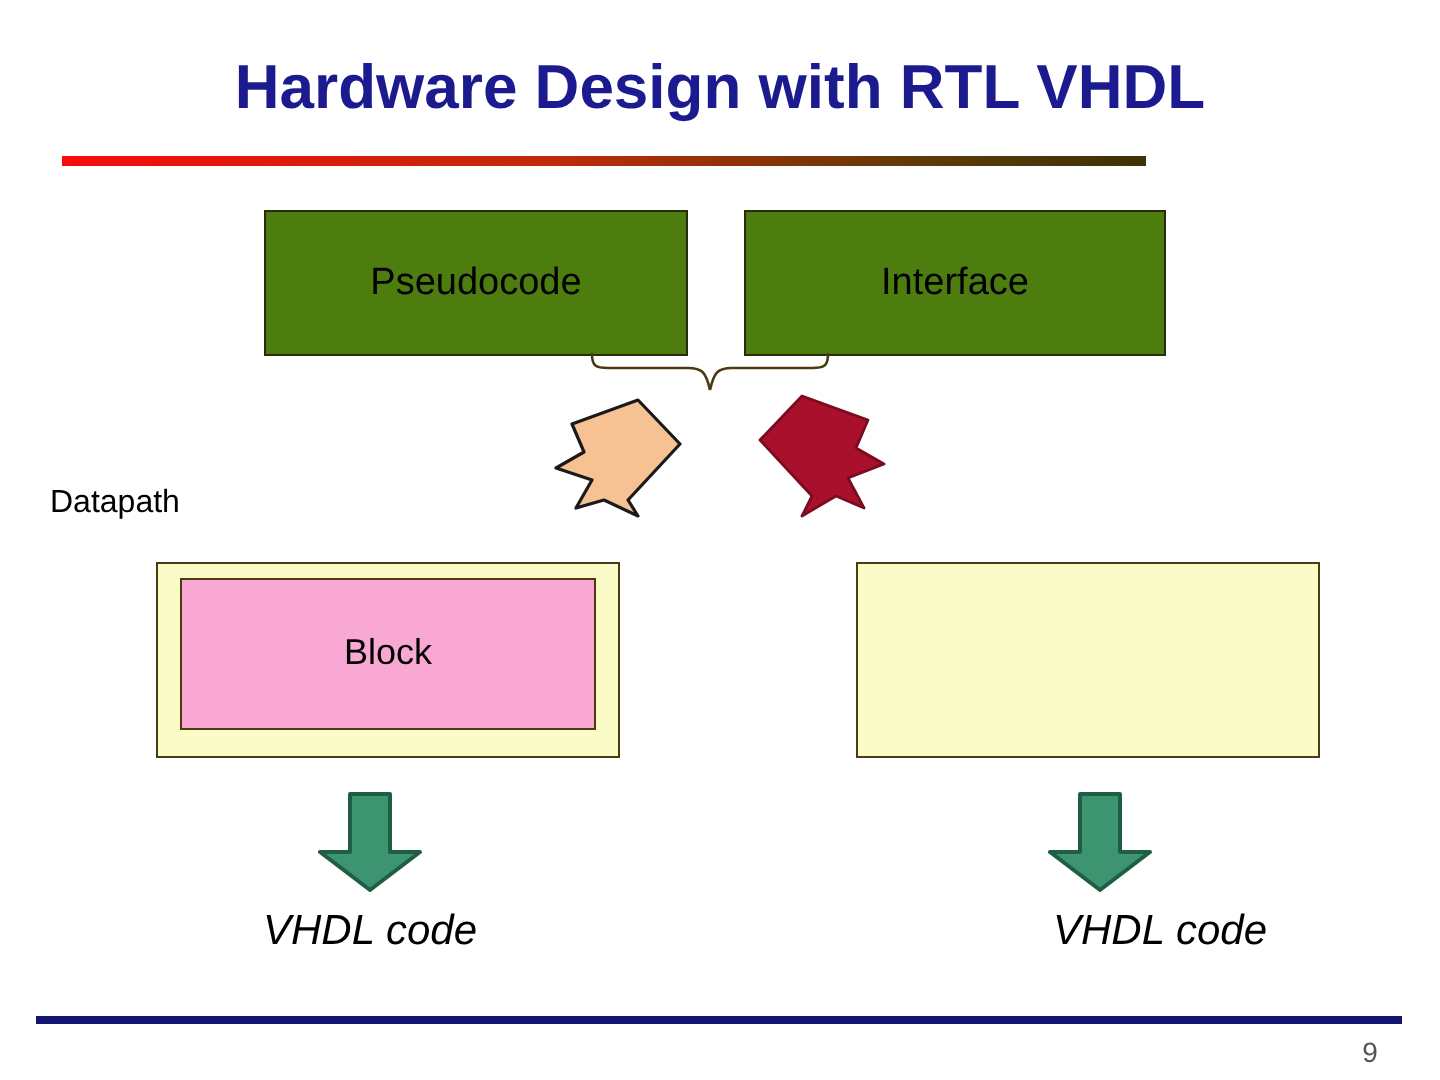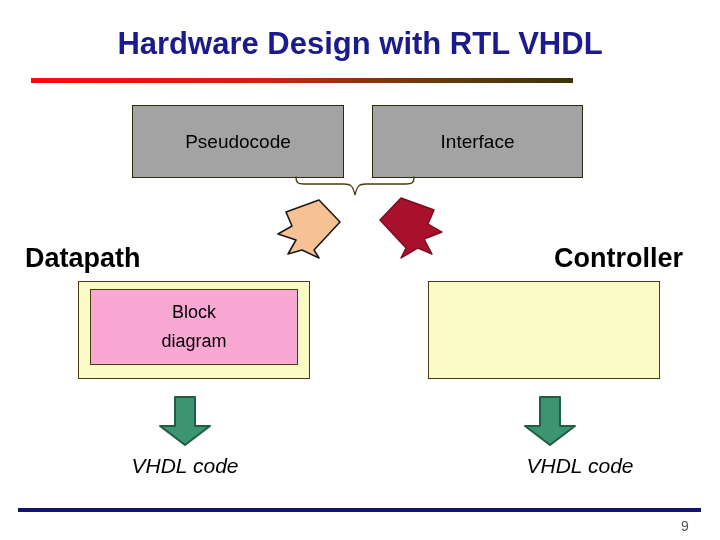--- a/index.html
+++ b/index.html
@@ -42,21 +42,21 @@
     left: 31px;
     top: 78px;
     width: 542px;
     height: 5px;
     background: linear-gradient(to right, #f60c0c 0%, #c02a0a 45%, #5d3a08 80%, #3d3205 100%);
   }
 
   
   .ybox {
     position: absolute;
-    background: #a3a3a3;
+    background: #4d7c0f;
     border: 1px solid #2b2b10;
     box-sizing: border-box;
     display: flex;
     align-items: center;
     justify-content: center;
     text-align: center;
     font-size: 19px;
     line-height: 1.45;
     color: #000000;
   }
@@ -96,24 +96,23 @@
     position: absolute;
     left: 374px;
     top: 196px;
     width: 72px;
     height: 64px;
   }
 
   
   .section-label {
     position: absolute;
-    font-size: 27px;
+    font-size: 16px;
     color: #000000;
     white-space: nowrap;
-    font-weight: bold;
   }
   #label-datapath {
     left: 25px;
     top: 243px;
   }
   #label-controller {
     left: 533px;
     top: 243px;
     width: 150px;
     text-align: right;
@@ -210,26 +209,24 @@
   <svg id="arrow-bent-left" viewBox="0 0 70 62">
     <path d="M45,2 L66,24 L40,52 L45,60 L28,52 L14,56 L22,42 L4,36 L18,28 L12,14 Z" fill="#f7c293" stroke="#1a1a1a" stroke-width="1.6" stroke-linejoin="round"></path>
   </svg>
 
   <svg id="arrow-bent-right" viewBox="0 0 72 64">
     <path d="M27,2 L6,24 L32,52 L27,62 L44,52 L58,58 L50,43 L68,36 L54,28 L60,14 Z" fill="#a8102c" stroke="#7a0b20" stroke-width="1.4" stroke-linejoin="round"></path>
   </svg>
 
   <div class="section-label" id="label-datapath">Datapath</div>
 
-  <div class="section-label" id="label-controller">Controller</div>
 
   <div class="nest-outer" id="outer-datapath"></div>
   <div class="nest-inner" id="inner-datapath">
     <span>Block</span>
-    <span>diagram</span>
   </div>
 
   <div class="nest-outer" id="outer-controller"></div>
 
   <svg class="arrow-down" id="arrow-down-left" viewBox="0 0 52 50">
     <path d="M16,1 L36,1 L36,30 L51,30 L26,49 L1,30 L16,30 Z" fill="#3c9470" stroke="#1f5d45" stroke-width="2" stroke-linejoin="round"></path>
   </svg>
 
   <svg class="arrow-down" id="arrow-down-right" viewBox="0 0 52 50">
     <path d="M16,1 L36,1 L36,30 L51,30 L26,49 L1,30 L16,30 Z" fill="#3c9470" stroke="#1f5d45" stroke-width="2" stroke-linejoin="round"></path>

